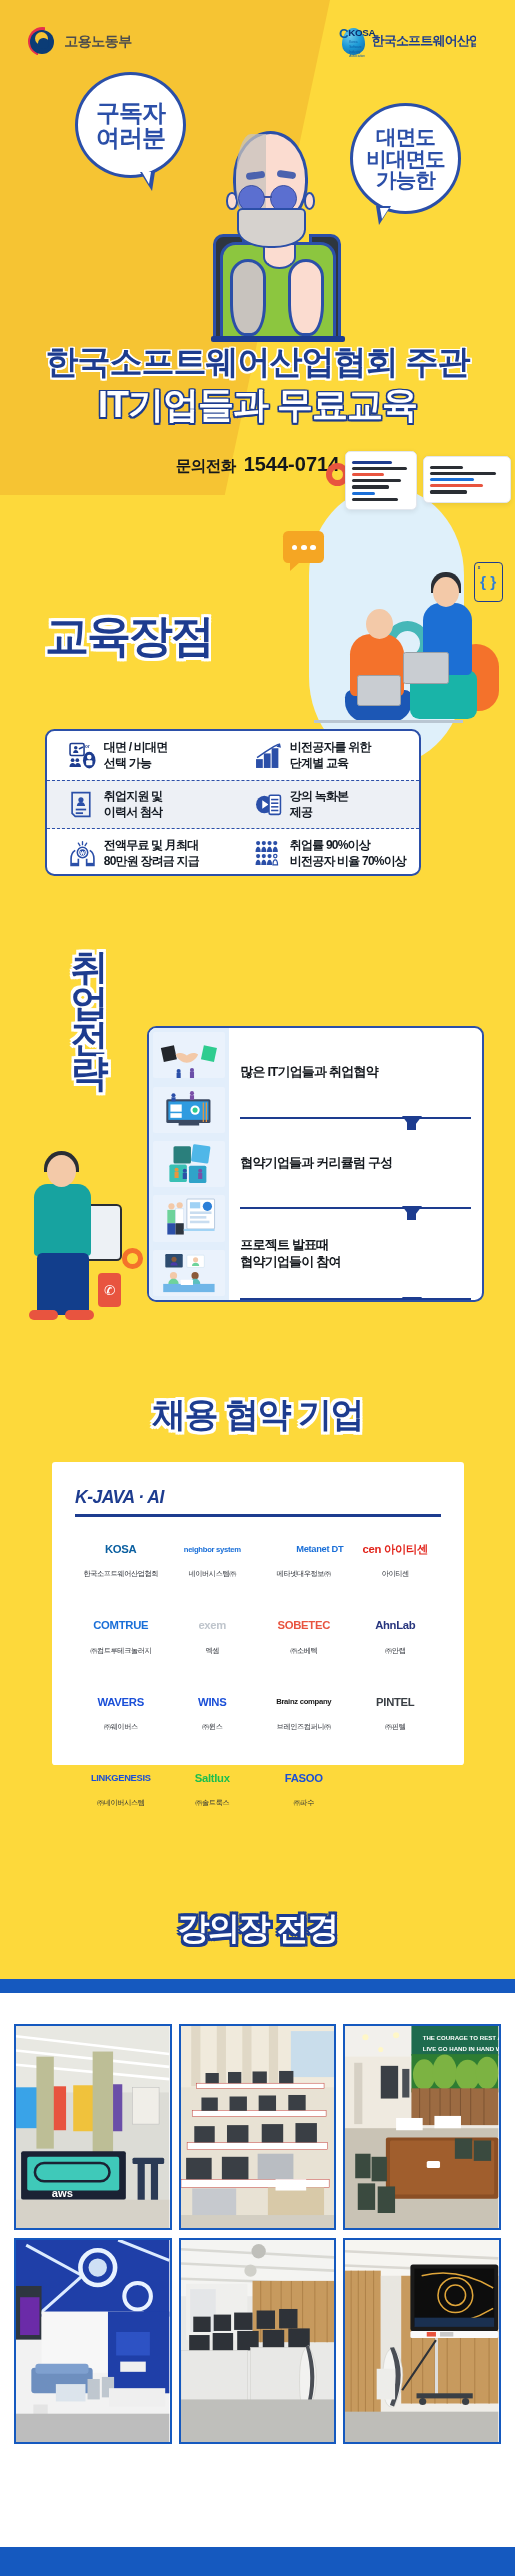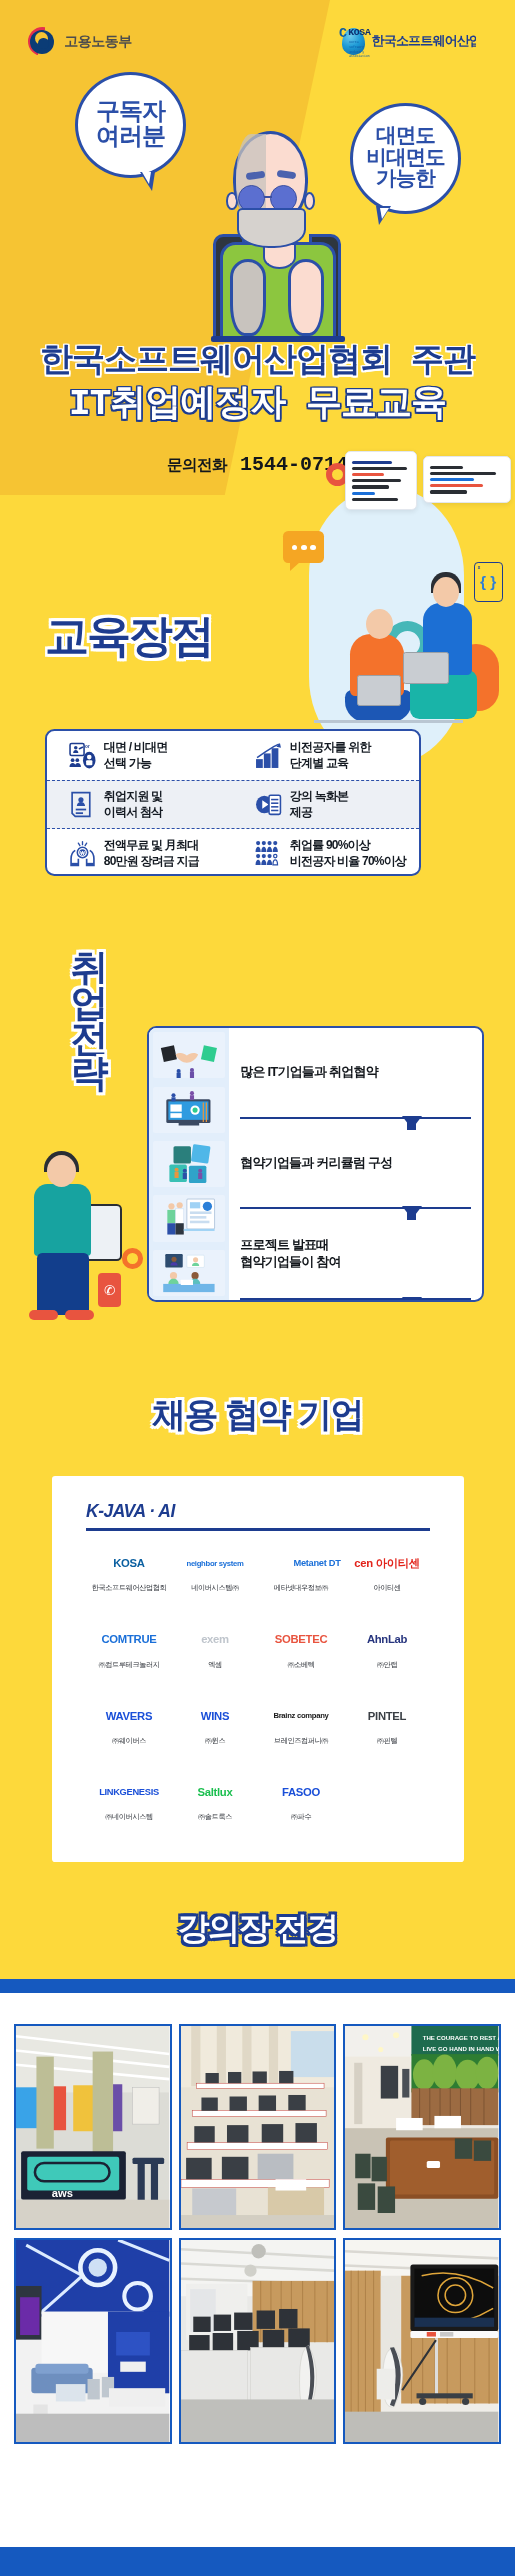--- a/index.html
+++ b/index.html
@@ -7,21 +7,21 @@
   html,body { width:515px; }
   body {
     width:515px; height:2576px; position:relative; overflow:hidden;
     background:#FDD93B;
     font-family:"Liberation Sans","DejaVu Sans",sans-serif;
     color:#1D3C8F;
   }
   .page { position:relative; width:515px; height:2576px; }
 
   
-  .hero { position:relative; width:476px; height:495px; background:#F6C433; overflow:hidden;font-family:Liberation Mono, monospace; }
+  .hero { position:relative; width:476px; height:495px; background:#F6C433; overflow:hidden; }
   .hero-wedge { position:absolute; top:0; left:330px; width:268px; height:495px;
     background:#FDD93B; transform:skewX(-12deg); transform-origin:top left; }
 
   .logo-row { position:absolute; top:27px; left:0; width:515px; height:41px; }
   .gov-logo { position:absolute; left:28px; top:0px; display:flex; align-items:center; gap:7.2px; }
   .taegeuk { width:29px; height:29px; position:relative; }
   .taegeuk .red { position:absolute; inset:0; border-radius:50%;
      background:conic-gradient(from 200deg,#E4304C 0deg 170deg, transparent 170deg 360deg); }
   .taegeuk .blue { position:absolute; left:2.1px; top:2.6px; width:24px; height:24px; border-radius:50%;
      background:#0B3C76; }
@@ -204,22 +204,22 @@
   .sp-phone{position:absolute;left:88px;top:118px;width:23px;height:34px;background:#E8543F;
      border-radius:4.1px;display:flex;align-items:center;justify-content:center;color:#fff;font-size:13.4px;}
   .sp-gear{position:absolute;left:112px;top:93px;width:20.6px;height:20.6px;border:5.2px solid #F4722B;border-radius:50%;}
 
   
   .sec-partners { position:relative; width:515px; height:510px; background:#FDD93B; }
   .partners-title { position:absolute; left:0; top:36px; width:515px; text-align:center;
      font-size:34px; font-weight:900; letter-spacing:-1.5px; color:#1D3C8F;
      text-shadow:-2.6px -2.6px 0 #fff,2.6px -2.6px 0 #fff,-2.6px 2.6px 0 #fff,2.6px 2.6px 0 #fff,
                  0 -2.6px 0 #fff,0 2.6px 0 #fff,-2.6px 0 0 #fff,2.6px 0 0 #fff;}
-  .partners-card { position:absolute; left:52px; top:120px; width:412px; height:386px;
-     background:#fff; border-radius:3.1px; padding:25px 34px; }
+  .partners-card { position:absolute; left:52px; top:106px; width:412px; height:303px;
+     background:#fff; border-radius:3.1px; padding:25px 23px; }
   .pc-head { font-size:17.5px; font-weight:900; font-style:italic; color:#1D3C8F;
      letter-spacing:-0.5px; padding-bottom:6.2px; }
   .pc-rule { height:2.6px; background:#1D3C8F; margin-bottom:11.3px; }
   .logo-grid { display:grid; grid-template-columns:repeat(4,1fr); row-gap:5.2px; }
   .logo-cell { display:flex; flex-direction:column; align-items:center; justify-content:flex-start;
      gap:5.2px; padding-top:6.2px; height:71px;}
   .logo-mark { height:30px; display:flex; align-items:center; justify-content:center;
      font-weight:800; letter-spacing:-0.3px; }
   .logo-cap { font-size:7.2px; color:#2B2F36; letter-spacing:-0.4px; font-weight:500; }
 
@@ -305,21 +305,21 @@
           <div class="bridge"></div>
       </div>
       <div class="mask"></div>
       <div class="arm l"></div>
         <div class="arm r"></div>
       <div class="desk"></div>
     </div>
 
     <div class="hero-title">
       <div class="ht-line1">한국소프트웨어산업협회 주관</div>
-      <div class="ht-line2">IT취업예정자 무료교육</div>
+      <div class="ht-line2">IT기업들과 무료교육</div>
     </div>
 
     <div class="hero-phone">
       <span>문의전화</span>
       <span class="num">1544-0714</span>
     </div>
   </section>
 
   <section class="sec-benefit">
 

